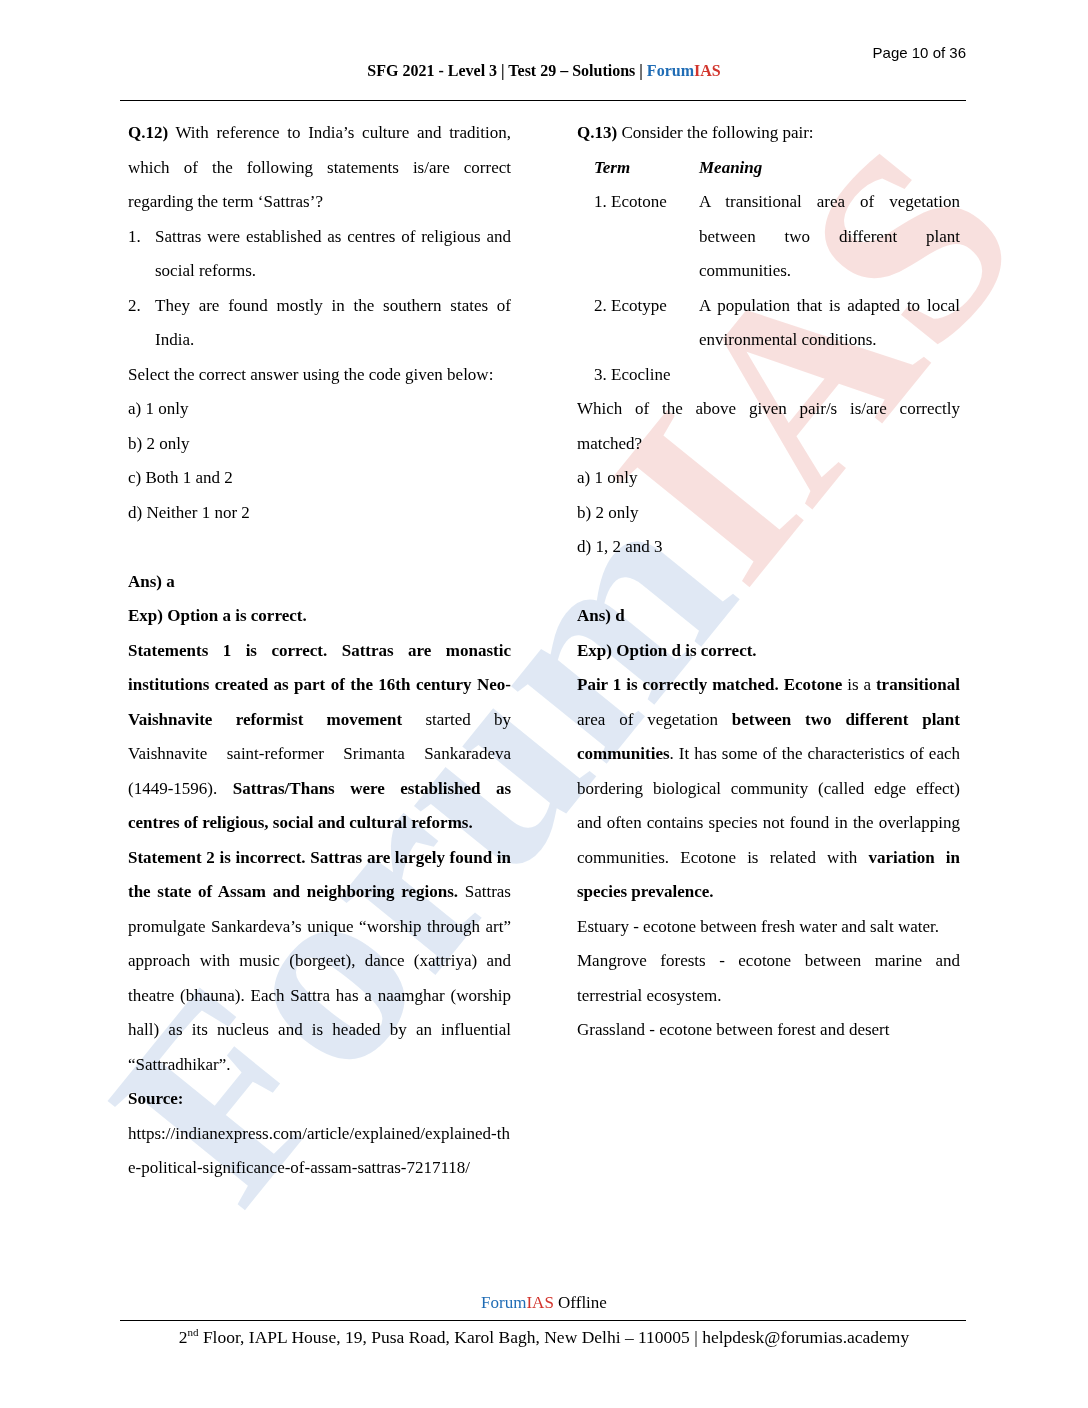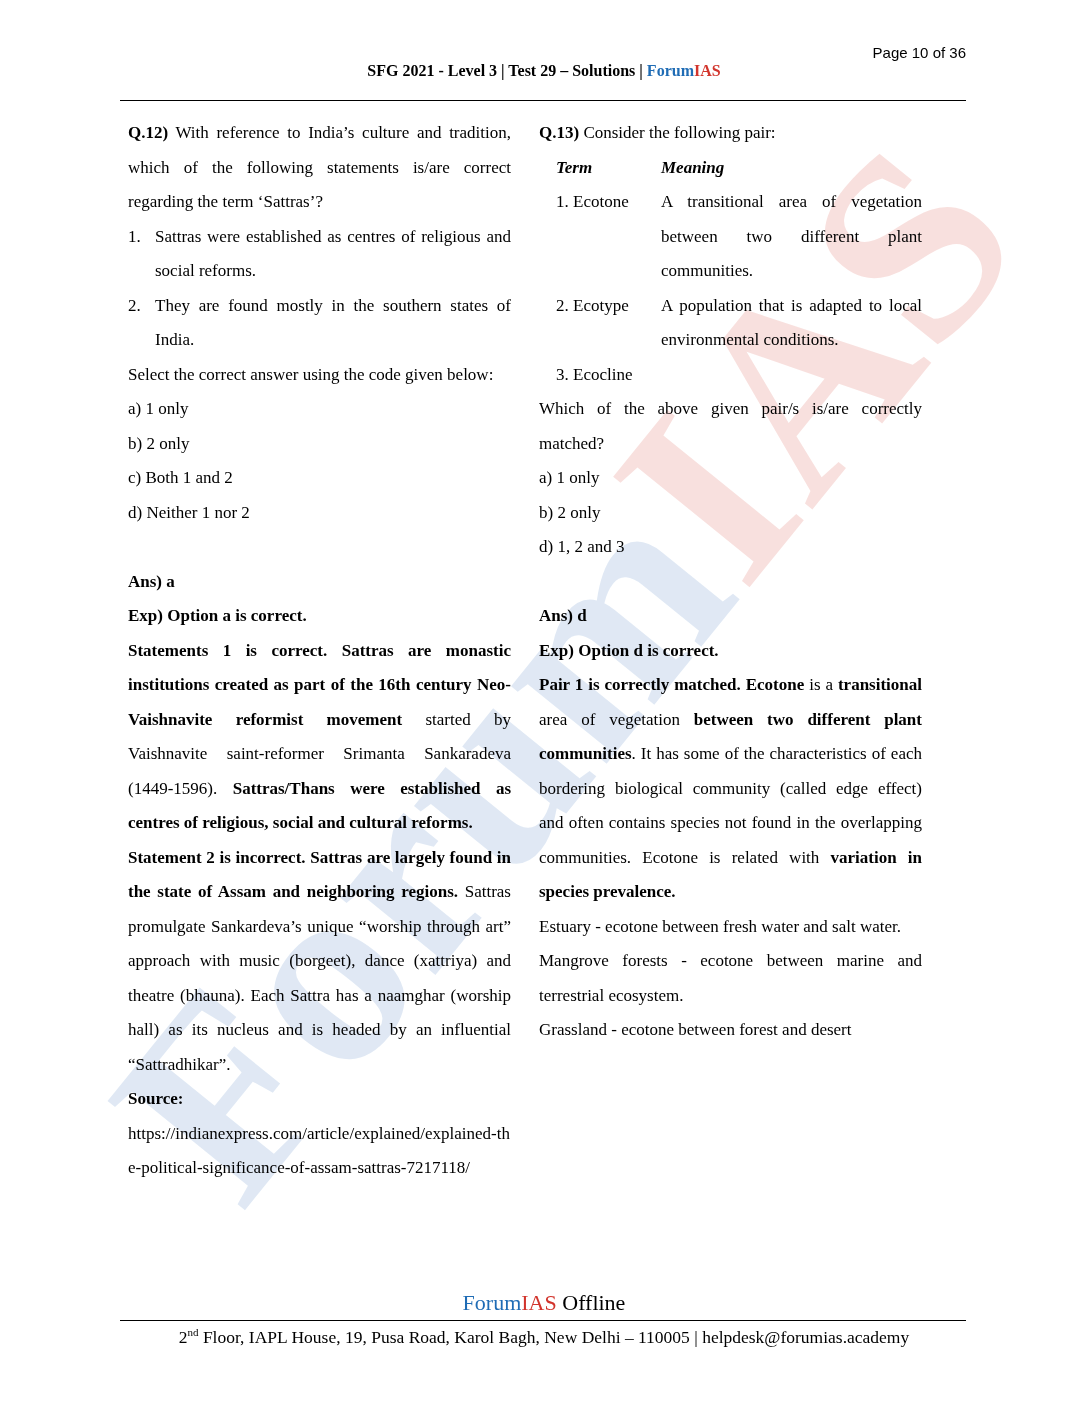--- a/index.html
+++ b/index.html
@@ -46,21 +46,21 @@
   .brand-ias   { color: #d2342c; }
   .rule {
     position: absolute; left: 120px; right: 122px;
     border: none; border-top: 1.6px solid #000; height: 0;
   }
   .header-rule { top: 100px; }
 
   .columns {
     position: absolute; top: 116px; left: 128px;
     width: 832px;
-    display: flex; gap: 28px;
+    display: flex; gap: 66px;
   }
   .col { width: 383px; font-size: 17px; line-height: 34.5px; }
 
   .para { text-align: justify; }
   .opt  { text-align: left; }
   .b { font-weight: bold; }
   .bi { font-weight: bold; font-style: italic; }
   .gap-top { margin-top: 34.5px; }
 
   .list-row { display: flex; }
@@ -68,21 +68,21 @@
   .list-text { flex: 1; text-align: justify; }
 
   .url { word-break: break-all; }
 
   .pair-row { display: flex; }
   .pair-term { flex: none; width: 122px; padding-left: 17px; }
   .pair-meaning { flex: 1; text-align: justify; }
 
   .footer-brand {
     position: absolute; top: 1290px; left: 0; width: 100%;
-    text-align: center; font-size: 22px; line-height: 26px;
+    text-align: center; font-size: 17px; line-height: 26px;
   }
   .footer-rule { top: 1320px; }
   .footer-address {
     position: absolute; top: 1324px; left: 0; width: 100%;
     text-align: center; font-size: 17.5px; line-height: 26px;
   }
   sup { font-size: 11px; vertical-align: super; line-height: 0; }
 </style>
 </head>
 <body>

